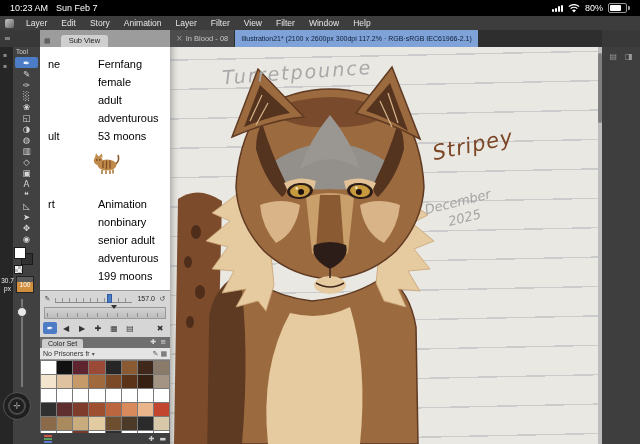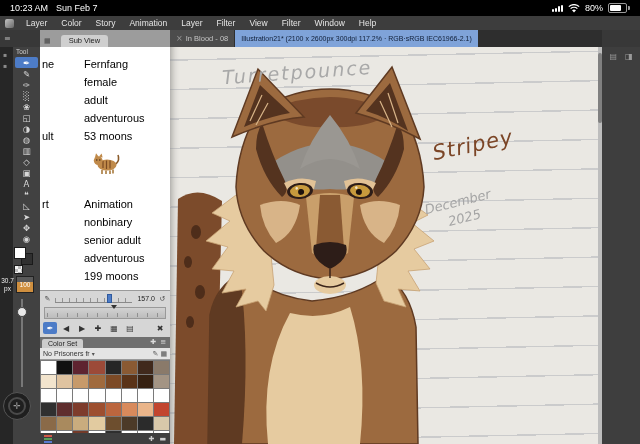--- a/index.html
+++ b/index.html
@@ -62,25 +62,25 @@
   .size-slider{position:absolute;left:17px;top:252px;width:10px;height:88px;}
   .slider-track{position:absolute;left:4px;top:0;bottom:0;width:2px;background:#787878;}
   .slider-knob{position:absolute;left:0;top:8px;width:10px;height:10px;border-radius:50%;background:#e8e8e8;border:1px solid #444;box-sizing:border-box;}
   .navigator{position:absolute;left:3px;top:345px;width:28px;height:28px;border-radius:50%;background:#1f1f1f;
              border:1px solid #555;display:flex;align-items:center;justify-content:center;box-sizing:border-box;}
   .nav-ring{position:absolute;inset:4px;border:2px solid #4a4a4a;border-radius:50%;}
   .nav-glyph{color:#9a9a9a;font-size:9px;z-index:1;}
 
   
   .subview-panel{position:absolute;left:40px;top:47px;width:130px;height:243px;background:#fff;overflow:hidden;}
-  .sv-frag{position:absolute;left:2px;height:18px;line-height:18px;font-size:11px;color:#000;}
+  .sv-frag{position:absolute;left:8px;height:18px;line-height:18px;font-size:11px;color:#000;}
   .sv-entry{position:absolute;left:44px;}
   .entry-0{top:8px;}
   .entry-1{top:148px;}
-  .sv-line{height:18px;line-height:18px;font-size:11px;color:#000;white-space:nowrap;}
+  .sv-line{height:18px;line-height:18px;font-size:11px;color:#000;white-space:nowrap;margin-left:14px;}
   .cat-img{position:absolute;left:52px;top:104px;}
 
   
   .tool-property{position:absolute;left:40px;top:290px;width:130px;height:47px;background:#d6d6d6;border-top:1px solid #9a9a9a;box-sizing:border-box;}
   .tp-row1{display:flex;align-items:center;gap:3px;height:13px;padding:1px 3px 0;}
   .tp-mini{font-size:7px;color:#444;width:9px;text-align:center;}
   .tp-slider{flex:1;height:8px;position:relative;border-bottom:1px solid #8a8a8a;
              background:repeating-linear-gradient(to right,rgba(110,110,110,.65) 0 1px,transparent 1px 7px);
              background-size:100% 4px;background-repeat:no-repeat;background-position:0 100%;}
   .tp-thumb{position:absolute;left:68%;bottom:-1px;width:5px;height:9px;background:#4d7cc7;border:1px solid #2f5a9e;box-sizing:border-box;}
@@ -161,21 +161,21 @@
           </span>
           <span class="battery-tip"></span>
       </span>
     </div>
   </div>
 
   <div class="menu-bar">
     <span class="app-logo"></span>
     <span style="display:flex">
         <span class="menu-item">Layer</span>
-        <span class="menu-item">Color</span>
+        <span class="menu-item">Edit</span>
         <span class="menu-item">Story</span>
         <span class="menu-item">Animation</span>
         <span class="menu-item">Layer</span>
         <span class="menu-item">Filter</span>
         <span class="menu-item">View</span>
         <span class="menu-item">Filter</span>
         <span class="menu-item">Window</span>
         <span class="menu-item">Help</span>
       </span>
   </div>

